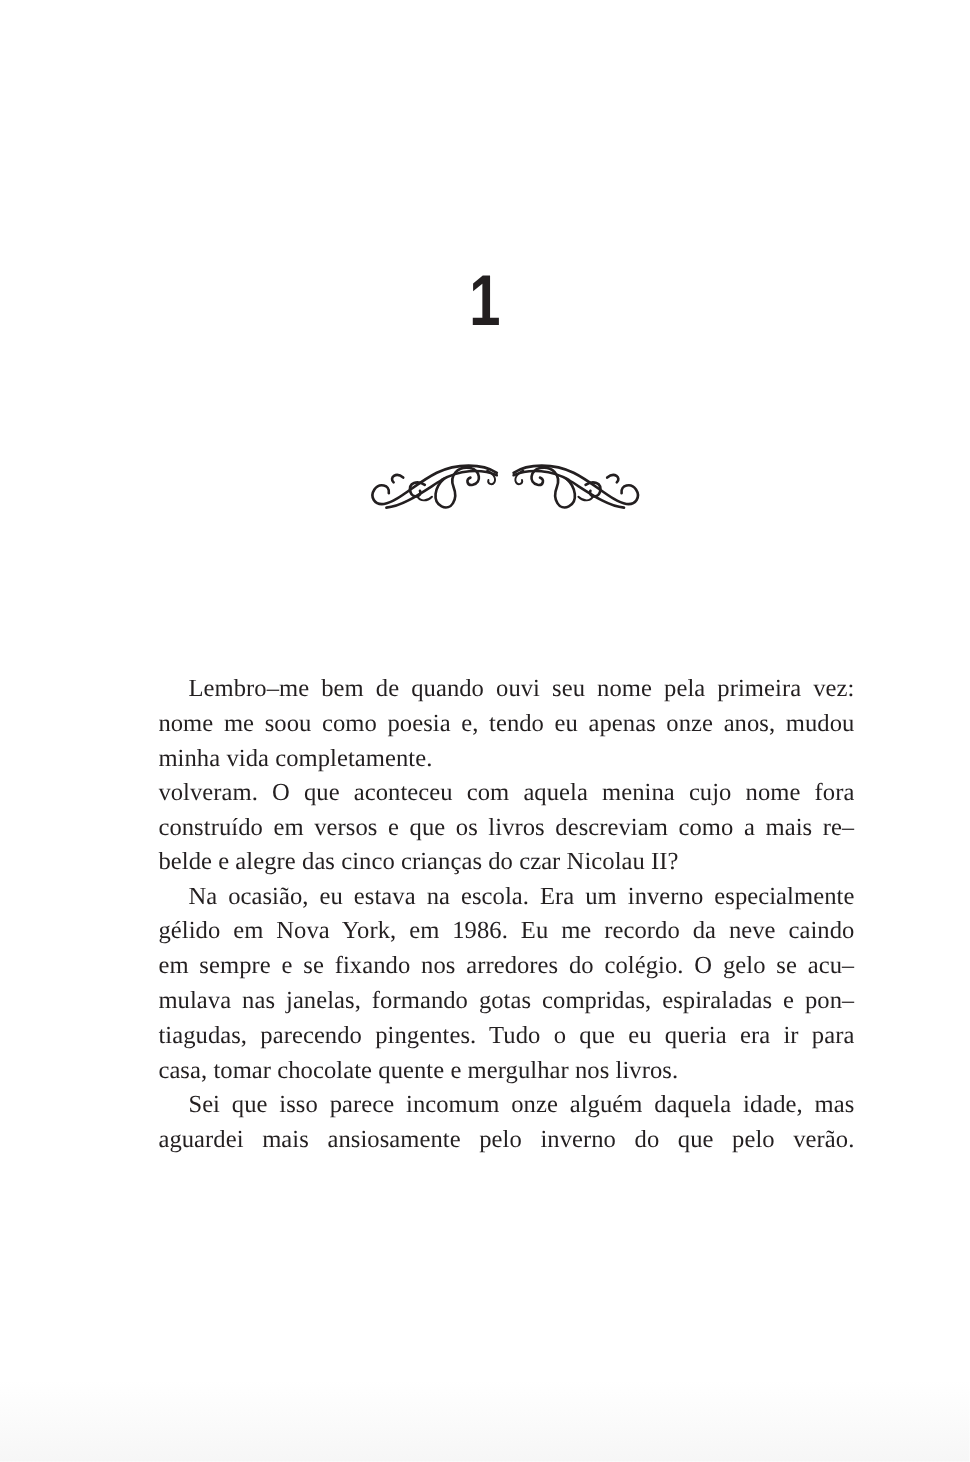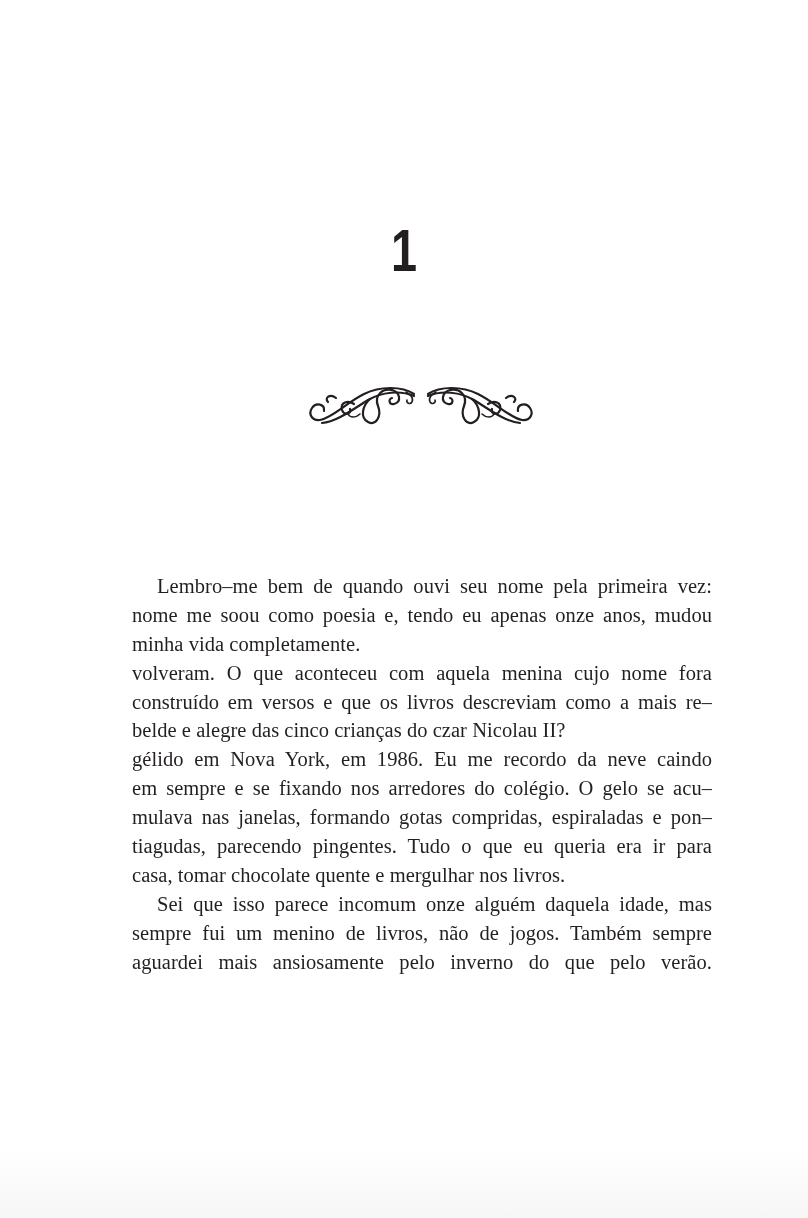--- a/index.html
+++ b/index.html
@@ -31,21 +31,21 @@
     .ornament {
       position: absolute;
       left: 306px;
       top: 384px;
       width: 230px;
       height: 44px;
     }
     .text-block {
       position: absolute;
       left: 132px;
-      top: 572px;
+      top: 560px;
       width: 580px;
     }
     .line {
       font-size: 20.5px;
       line-height: 28.9px;
       height: 28.9px;
       white-space: nowrap;
       text-align: justify;
       text-align-last: justify;
       white-space: normal;
@@ -106,27 +106,27 @@
       <div class="line last">minha vida completamente.</div>
     </div>
 
     <div class="paragraph">
       <div class="line">volveram. O que aconteceu com aquela menina cujo nome fora</div>
       <div class="line">construído em versos e que os livros descreviam como a mais re–</div>
       <div class="line last">belde e alegre das cinco crianças do czar Nicolau II?</div>
     </div>
 
     <div class="paragraph">
+      <div class="line first">Na ocasião, eu estava na escola. Era um inverno especialmente</div>
       <div class="line">gélido em Nova York, em 1986. Eu me recordo da neve caindo</div>
       <div class="line">em sempre e se fixando nos arredores do colégio. O gelo se acu–</div>
       <div class="line">mulava nas janelas, formando gotas compridas, espiraladas e pon–</div>
       <div class="line">tiagudas, parecendo pingentes. Tudo o que eu queria era ir para</div>
       <div class="line last">casa, tomar chocolate quente e mergulhar nos livros.</div>
     </div>
 
     <div class="paragraph">
       <div class="line first">Sei que isso parece incomum onze alguém daquela idade, mas</div>
-      <div class="line">sempre fui um menino de livros, não de jogos. Também sempre</div>
       <div class="line">aguardei mais ansiosamente pelo inverno do que pelo verão.</div>
     </div>
 
   </div>
 </div>
 
 </body></html>

